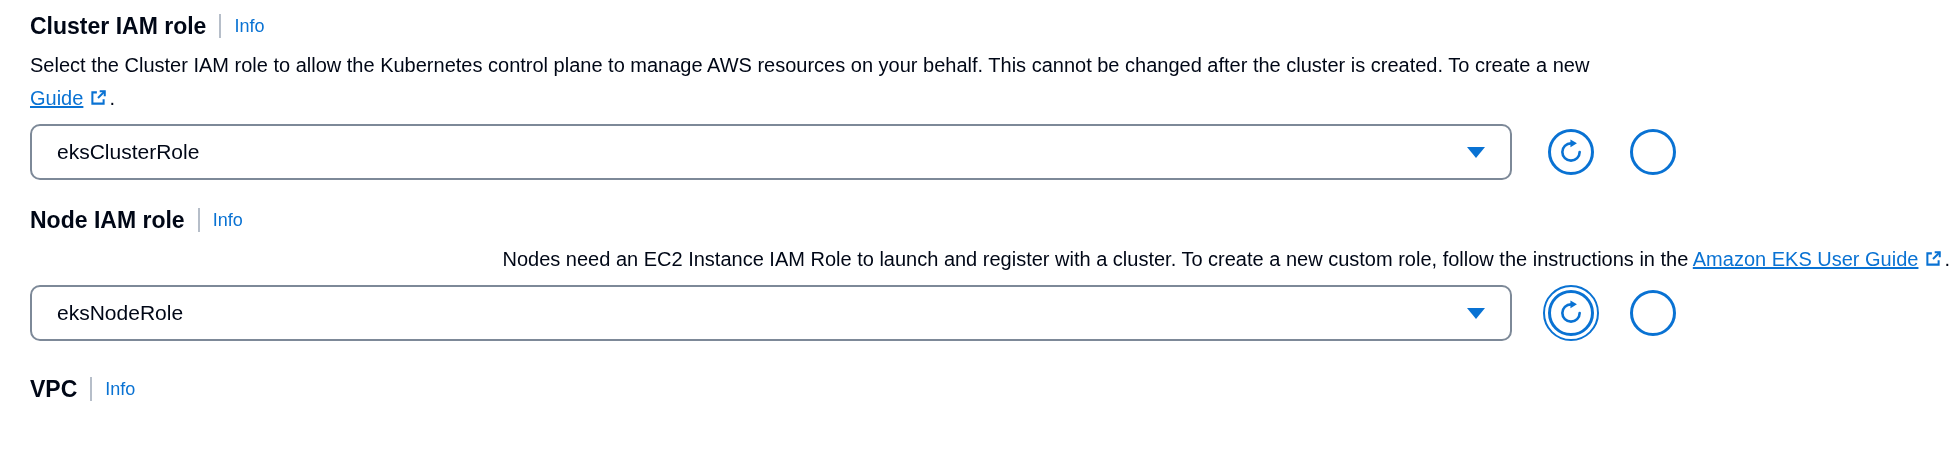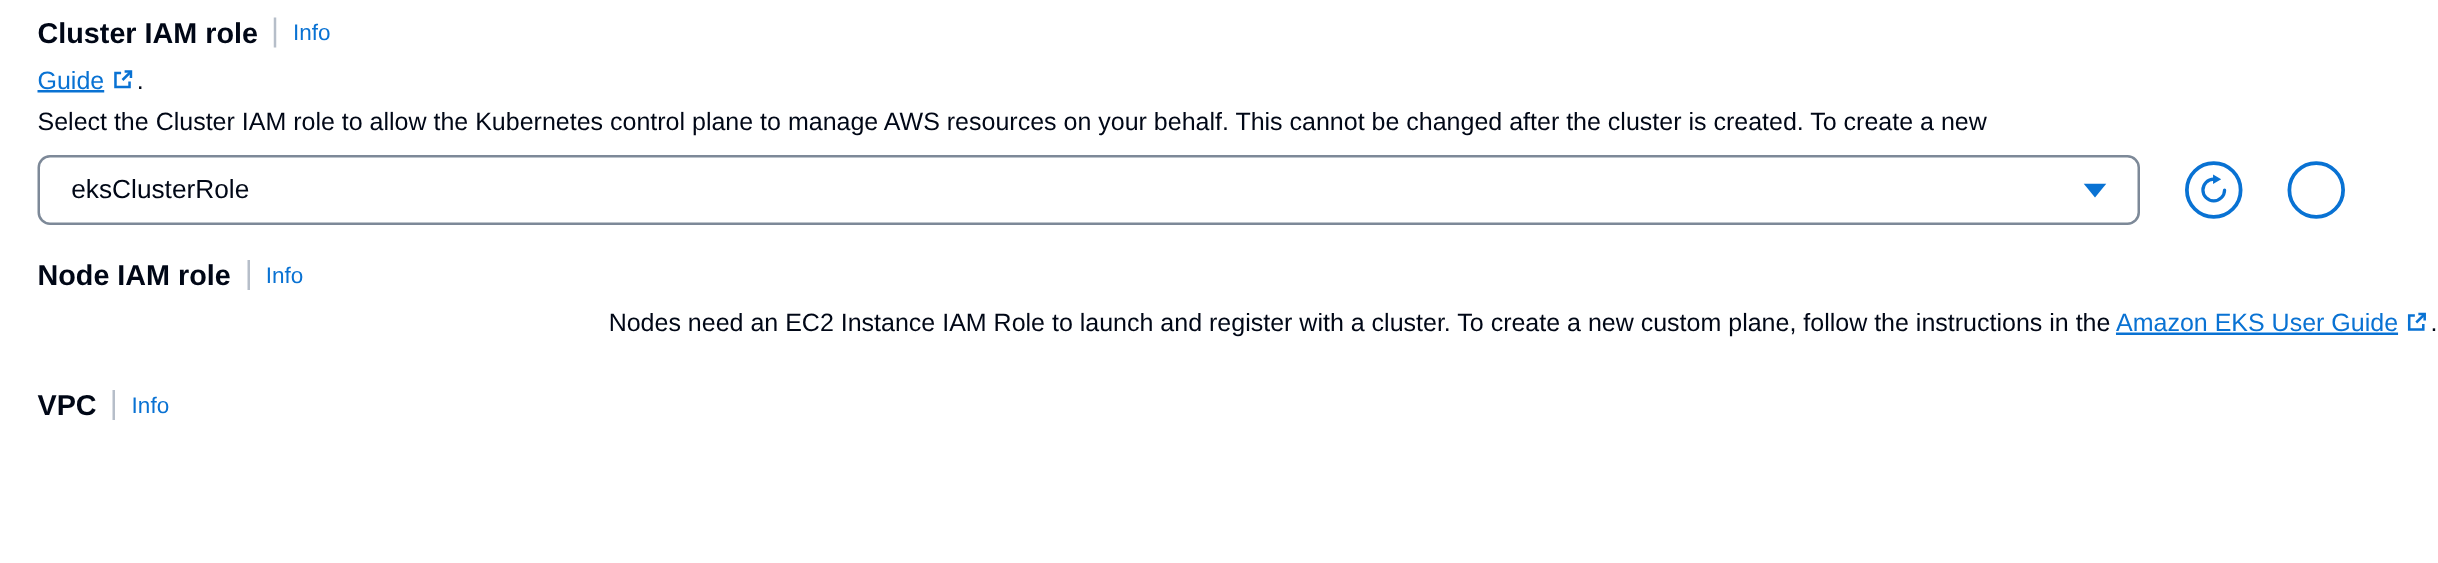--- a/index.html
+++ b/index.html
@@ -21,21 +21,21 @@
   .hdiv{width:2px;height:24px;background:var(--divider);flex:0 0 auto;}
   .info-link{color:var(--accent);font-weight:400;font-size:18px;text-decoration:none;cursor:pointer;}
   .desc{margin-top:9px;font-size:20px;line-height:33px;color:var(--text);}
   .desc-line{line-height:33px;}
   .nowrap{white-space:nowrap;}
   .tlink{color:var(--accent);text-decoration:underline;cursor:pointer;}
   .ext-icon{color:var(--accent);margin-left:6px;vertical-align:-2px;}
   .period{margin-left:2px;}
   .field-row{display:flex;align-items:center;margin-top:9px;}
   .select{
-    width:1682px;height:56px;border:2px solid var(--field-border);border-radius:10px;
+    width:1482px;height:56px;border:2px solid var(--field-border);border-radius:10px;
     background:#fff;display:flex;align-items:center;justify-content:space-between;
     padding:0 25px;font-size:21px;color:var(--heading);cursor:pointer;flex:0 0 auto;
   }
   .caret{
     width:0;height:0;flex:0 0 auto;
     border-left:9px solid transparent;border-right:9px solid transparent;
     border-top:11px solid var(--accent);
   }
   .icon-btn{
     flex:0 0 auto;width:46px;height:46px;margin-left:36px;padding:0;
@@ -51,28 +51,28 @@
 
 <main>
 
   <section>
     <div class="heading-row">
       <h2 class="sec-heading">Cluster IAM role</h2>
       <span class="hdiv"></span>
       <a class="info-link">Info</a>
     </div>
     <div class="desc">
+      <div class="desc-line nowrap">Select the Cluster IAM role to allow the Kubernetes control plane to manage AWS resources on your behalf. This cannot be changed after the cluster is created. To create a new</div>
       <div class="desc-line nowrap">
         <a class="tlink">Guide</a><svg class="ext-icon" width="18" height="18" viewBox="0 0 16 16">
             <path d="M7 3 H3 V13 H13 V9" fill="none" stroke="currentColor" stroke-width="1.8"></path>
             <path d="M9.5 2 H14 V6.5" fill="none" stroke="currentColor" stroke-width="1.8"></path>
             <path d="M14 2 L8 8" fill="none" stroke="currentColor" stroke-width="1.8"></path>
           </svg><span class="period">.</span>
       </div>
-      <div class="desc-line nowrap">Select the Cluster IAM role to allow the Kubernetes control plane to manage AWS resources on your behalf. This cannot be changed after the cluster is created. To create a new</div>
     </div>
     <div class="field-row">
       <div class="select">
         <span>eksClusterRole</span>
         <span class="caret"></span>
       </div>
       <button class="icon-btn">
         <svg width="26" height="26" viewBox="0 0 24 24">
             <path d="M20 12 A 8 8 0 1 1 12 4" fill="none" stroke="currentColor" stroke-width="2.4" stroke-linecap="round"></path>
             <polygon points="11.5,0.5 17.5,4 11.5,7.5" fill="currentColor"></polygon>
@@ -83,26 +83,39 @@
   </section>
 
   <section class="sec-node">
     <div class="heading-row">
       <h2 class="sec-heading">Node IAM role</h2>
       <span class="hdiv"></span>
       <a class="info-link">Info</a>
     </div>
     <div class="desc">
       <div class="desc-line nowrap">
-        <span>Nodes need an EC2 Instance IAM Role to launch and register with a cluster. To create a new custom plane, follow the instructions in the </span><a class="tlink">Amazon EKS User Guide</a><svg class="ext-icon" width="18" height="18" viewBox="0 0 16 16">
+        <span>Nodes need an EC2 Instance IAM Role to launch and register with a cluster. To create a new custom role, follow the instructions in the </span><a class="tlink">Amazon EKS User Guide</a><svg class="ext-icon" width="18" height="18" viewBox="0 0 16 16">
             <path d="M7 3 H3 V13 H13 V9" fill="none" stroke="currentColor" stroke-width="1.8"></path>
             <path d="M9.5 2 H14 V6.5" fill="none" stroke="currentColor" stroke-width="1.8"></path>
             <path d="M14 2 L8 8" fill="none" stroke="currentColor" stroke-width="1.8"></path>
           </svg><span class="period">.</span>
       </div>
+    </div>
+    <div class="field-row">
+      <div class="select">
+        <span>eksNodeRole</span>
+        <span class="caret"></span>
+      </div>
+      <button class="icon-btn focused">
+        <svg width="26" height="26" viewBox="0 0 24 24">
+            <path d="M20 12 A 8 8 0 1 1 12 4" fill="none" stroke="currentColor" stroke-width="2.4" stroke-linecap="round"></path>
+            <polygon points="11.5,0.5 17.5,4 11.5,7.5" fill="currentColor"></polygon>
+          </svg>
+      </button>
+      <button class="icon-btn"></button>
     </div>
   </section>
 
   <section class="sec-vpc">
     <div class="heading-row">
       <h2 class="sec-heading">VPC</h2>
       <span class="hdiv"></span>
       <a class="info-link">Info</a>
     </div>
   </section>

